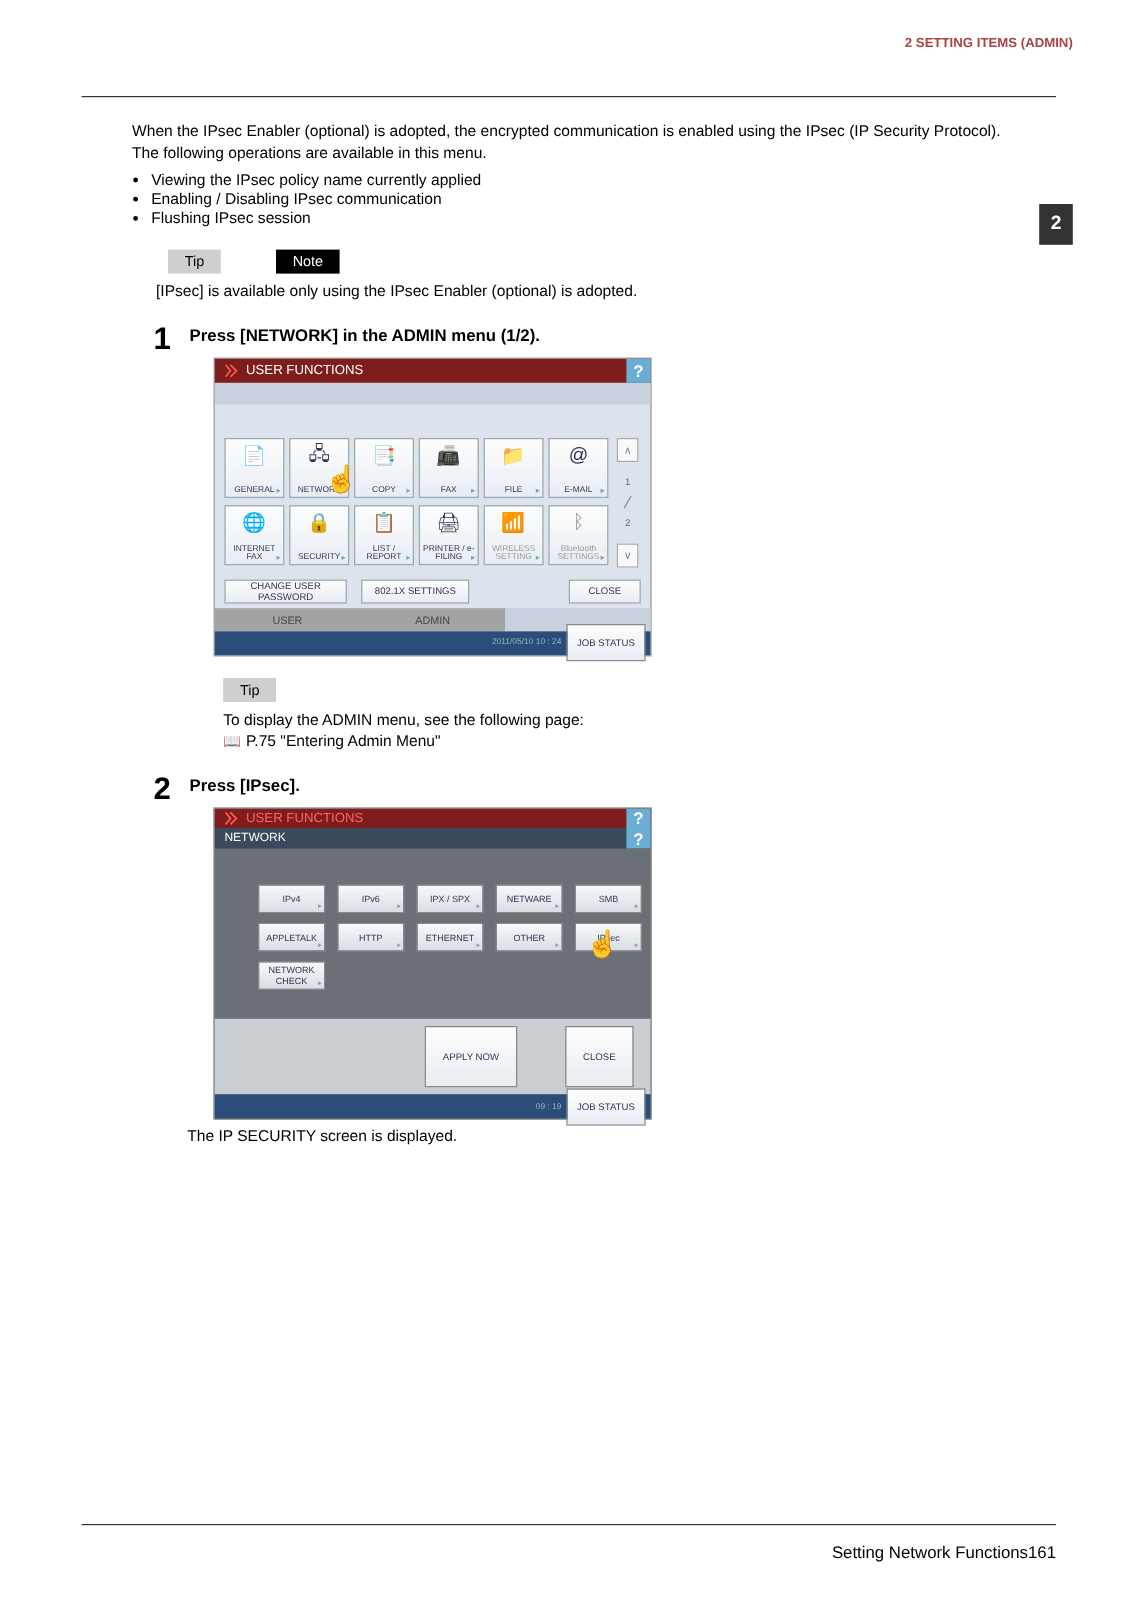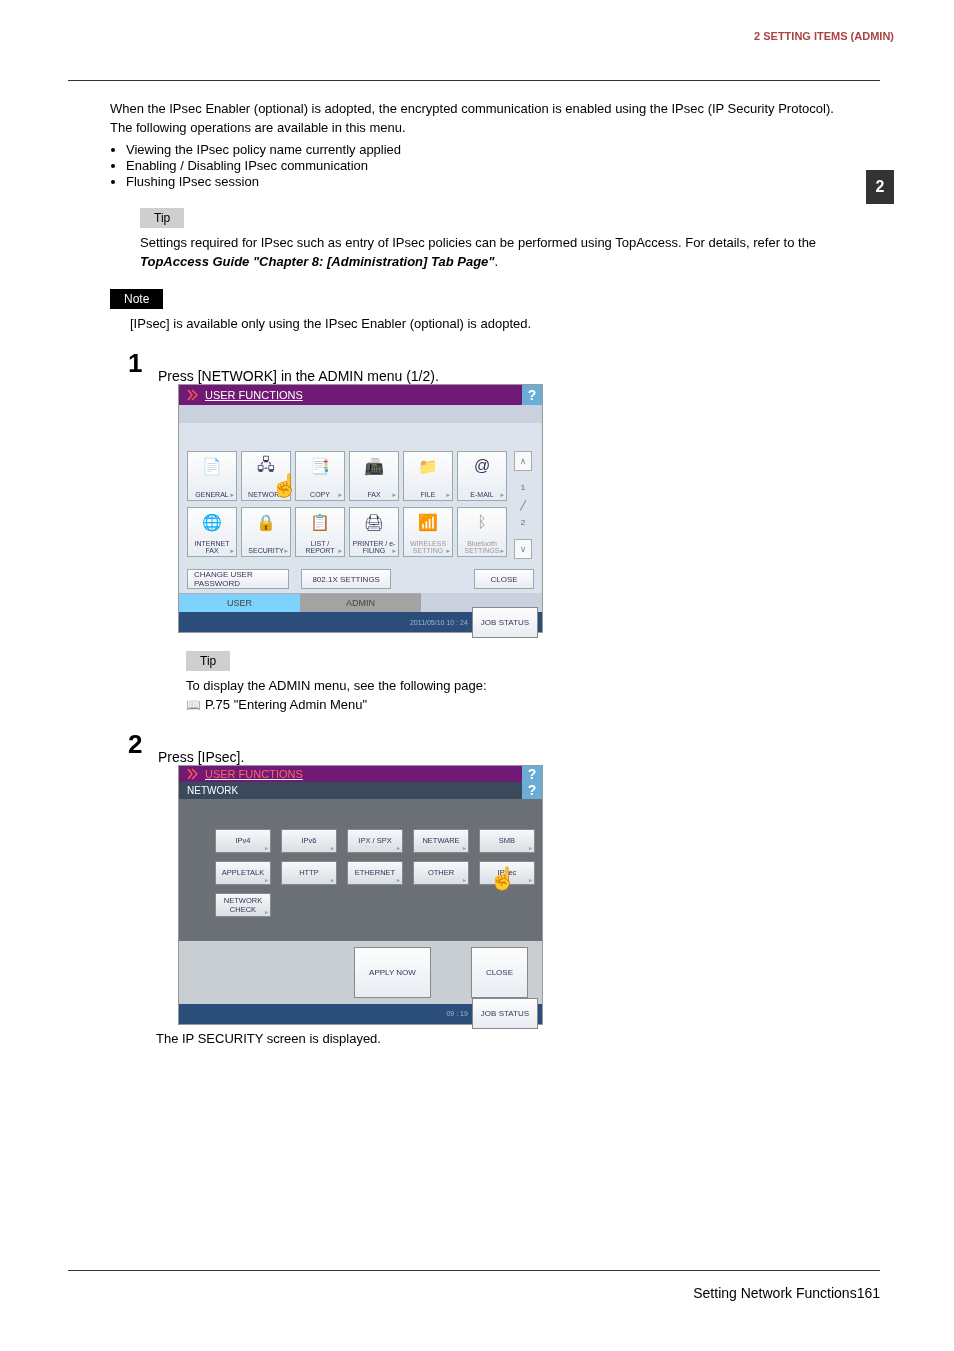--- a/index.html
+++ b/index.html
@@ -60,41 +60,40 @@
     margin-bottom: 6px;
   }
   .tip-box { background: #cfcfcf; color: #000; margin-left: 72px; }
   .tip-box2 { background: #cfcfcf; color: #000; margin-left: 118px; }
   .note-box { background: #000; color: #fff; margin-left: 42px; }
   .sub-indent { margin-left: 72px; line-height: 1.45; }
   .sub-indent2 { margin-left: 118px; line-height: 1.45; }
   .bold-italic { font-weight: bold; font-style: italic; }
   .step-row { display: flex; align-items: flex-start; margin-top: 14px; margin-left: 60px; }
   .step-num { font-size: 26px; font-weight: bold; width: 30px; flex-shrink: 0; }
-  .step-text { font-weight: normal; font-size: 14px; margin-top: 20px; }
+  .step-text { font-weight: bold; font-size: 14px; margin-top: 4px; }
   .caption { margin-left: 88px; margin-top: 6px; }
 
   
   .screen {
     margin-left: 110px;
     width: 365px;
     background: #dce3ec;
     border: 1px solid #999;
     font-size: 9px;
     color: #444;
     position: relative;
   }
   .titlebar {
-    background: #701a75;
+    background: #7f1d1d;
     color: #fff;
     font-size: 11px;
     padding: 4px 8px;
     display: flex; align-items: flex-end;
     position: relative;
-    text-decoration: underline;
   }
   .titlebar .help {
     position: absolute; right: 0; top: 0; bottom: 0;
     width: 20px; background: #6aaed6;
     color: #fff; font-weight: bold;
     display: flex; align-items: center; justify-content: center;
     font-size: 14px;
   }
   .titlebar .exit-icon {
     width: 12px; height: 12px; margin-right: 6px;
@@ -115,31 +114,31 @@
     padding: 4px 2px 2px 2px;
     font-size: 7px; color: #335; text-align: center;
     position: relative;
   }
   .tile.disabled { color: #999; }
   .tile .ic { height: 20px; display: flex; align-items: center; justify-content: center; font-size: 16px; }
   .tile .arrow { position: absolute; bottom: 1px; right: 2px; font-size: 7px; color: #7aa; }
   .page-ind { width: 20px; display: flex; flex-direction: column; align-items: center; justify-content: space-between; height: 108px; margin-left: 6px; font-size: 9px; }
   .page-ind .chev { border: 1px solid #aaa; width: 18px; height: 20px; background: #f7f9fb; display: flex; align-items:center; justify-content:center; color:#888; }
   .page-ind .pg { color:#666; font-size:8px; padding:2px 0;}
-  .btn-row { padding: 0 8px 4px 8px; display: flex; gap: 12px; }
+  .btn-row { padding: 0 8px 4px 8px; display: flex; gap: 12px; text-align: center; }
   .flat-btn {
     border: 1px solid #9aa;
     background: linear-gradient(#fdfdfd,#e8edf3);
     height: 20px; font-size: 8px; color: #335;
     display: flex; align-items:center; justify-content:center;
     padding: 0 6px;
   }
   .tab-row { display: flex; background: #c8d1dd; }
   .tab { flex:1; text-align:center; font-size:9px; padding:4px 0; background:#a3a3a3; border-top:1px solid #aab; }
-  .tab.inactive { background:#7dd3fc; }
+  .tab.inactive { background:#a3a3a3; }
   .status-row { background:#2a4d7a; height:20px; display:flex; justify-content:flex-end; align-items:center; padding:0 4px; gap:4px;}
   .status-btn { background: linear-gradient(#fdfdfd,#e8edf3); font-size:8px; padding:10px 8px; border:1px solid #888; color:#335;}
   .timestamp { color:#9bc; font-size:7px; text-align:right; line-height:1;}
   .cursor-hand {
     position:absolute; font-size:22px; color:#333;
   }
 
   
   .screen2 {
     margin-left: 110px;
@@ -194,23 +193,20 @@
 
   <div class="para">When the IPsec Enabler (optional) is adopted, the encrypted communication is enabled using the IPsec (IP Security Protocol).</div>
   <div class="para">The following operations are available in this menu.</div>
   <ul class="bullets">
     <li>Viewing the IPsec policy name currently applied</li>
     <li>Enabling / Disabling IPsec communication</li>
     <li>Flushing IPsec session</li>
   </ul>
 
   <div class="label-box tip-box">Tip</div>
-  <div class="sub-indent">
-    <span>Settings required for IPsec such as entry of IPsec policies can be performed using TopAccess. For details, refer to the </span><span class="bold-italic">TopAccess Guide "Chapter 8: [Administration] Tab Page"</span><span>.</span>
-  </div>
 
   <div class="label-box note-box">Note</div>
   <div class="sub-indent" style="margin-left:62px;">[IPsec] is available only using the IPsec Enabler (optional) is adopted.</div>
 
   
   <div class="step-row">
     <div class="step-num">1</div>
     <div class="step-text">Press [NETWORK] in the ADMIN menu (1/2).</div>
   </div>
 

